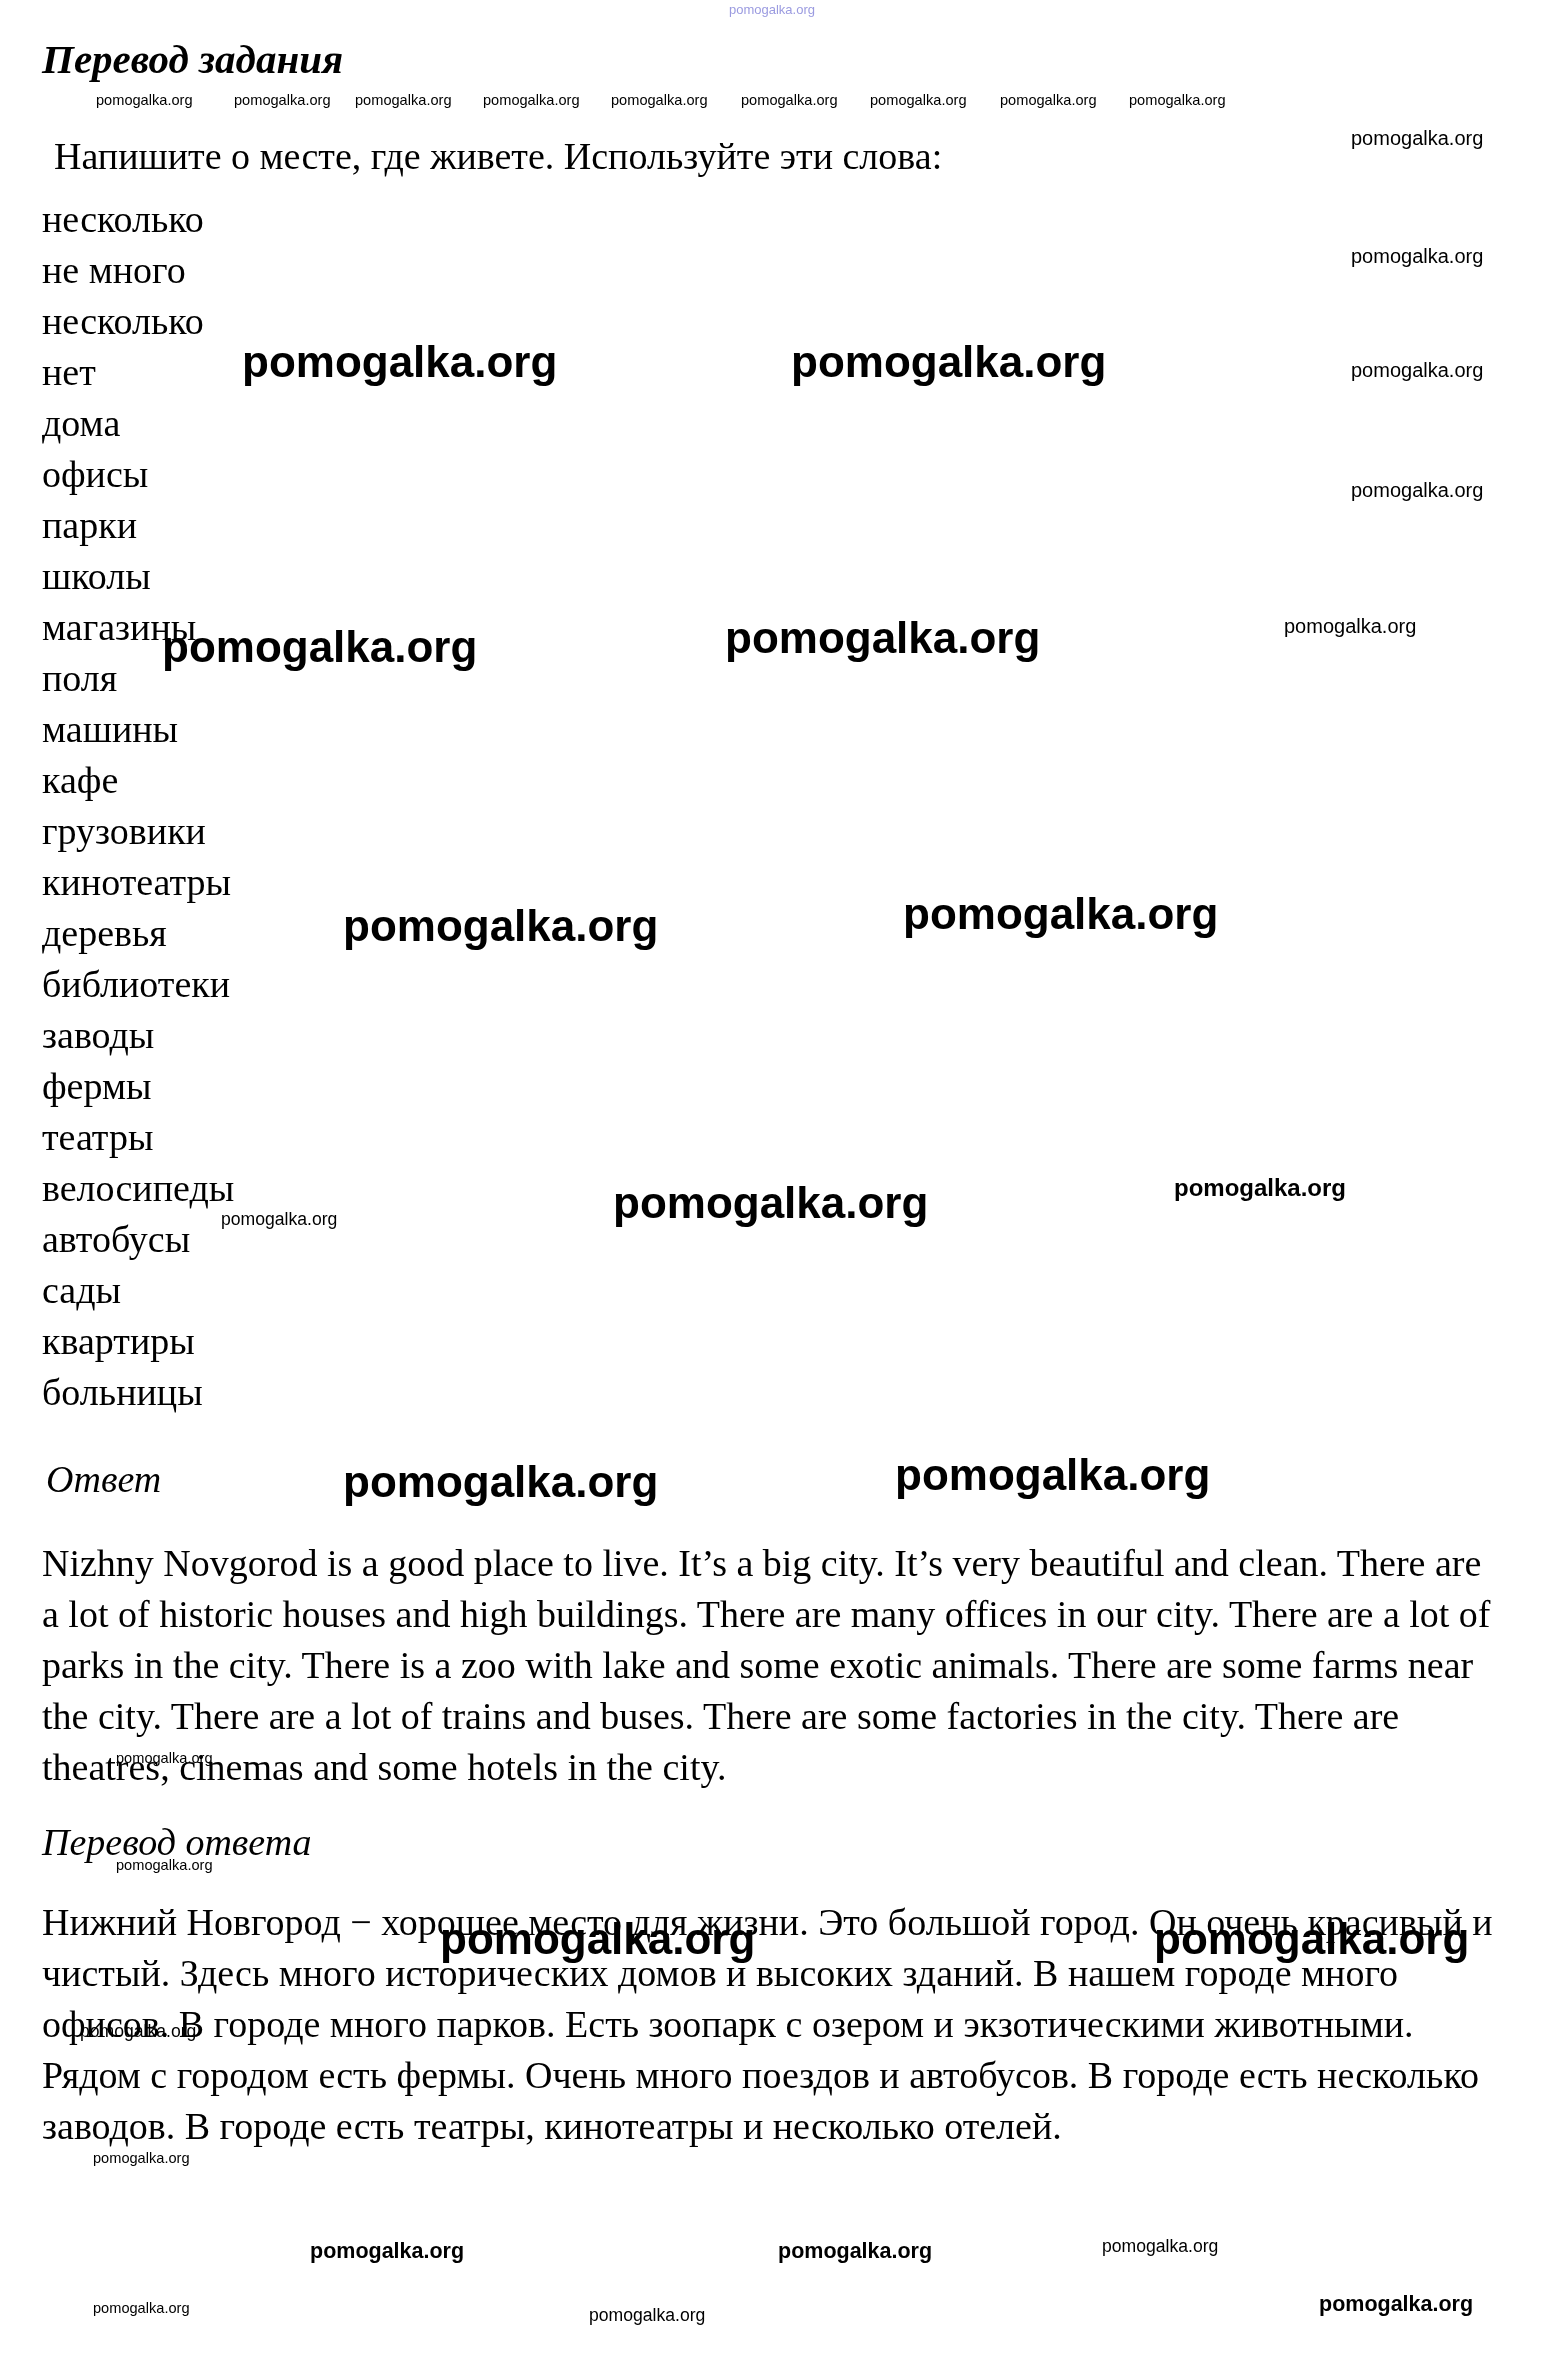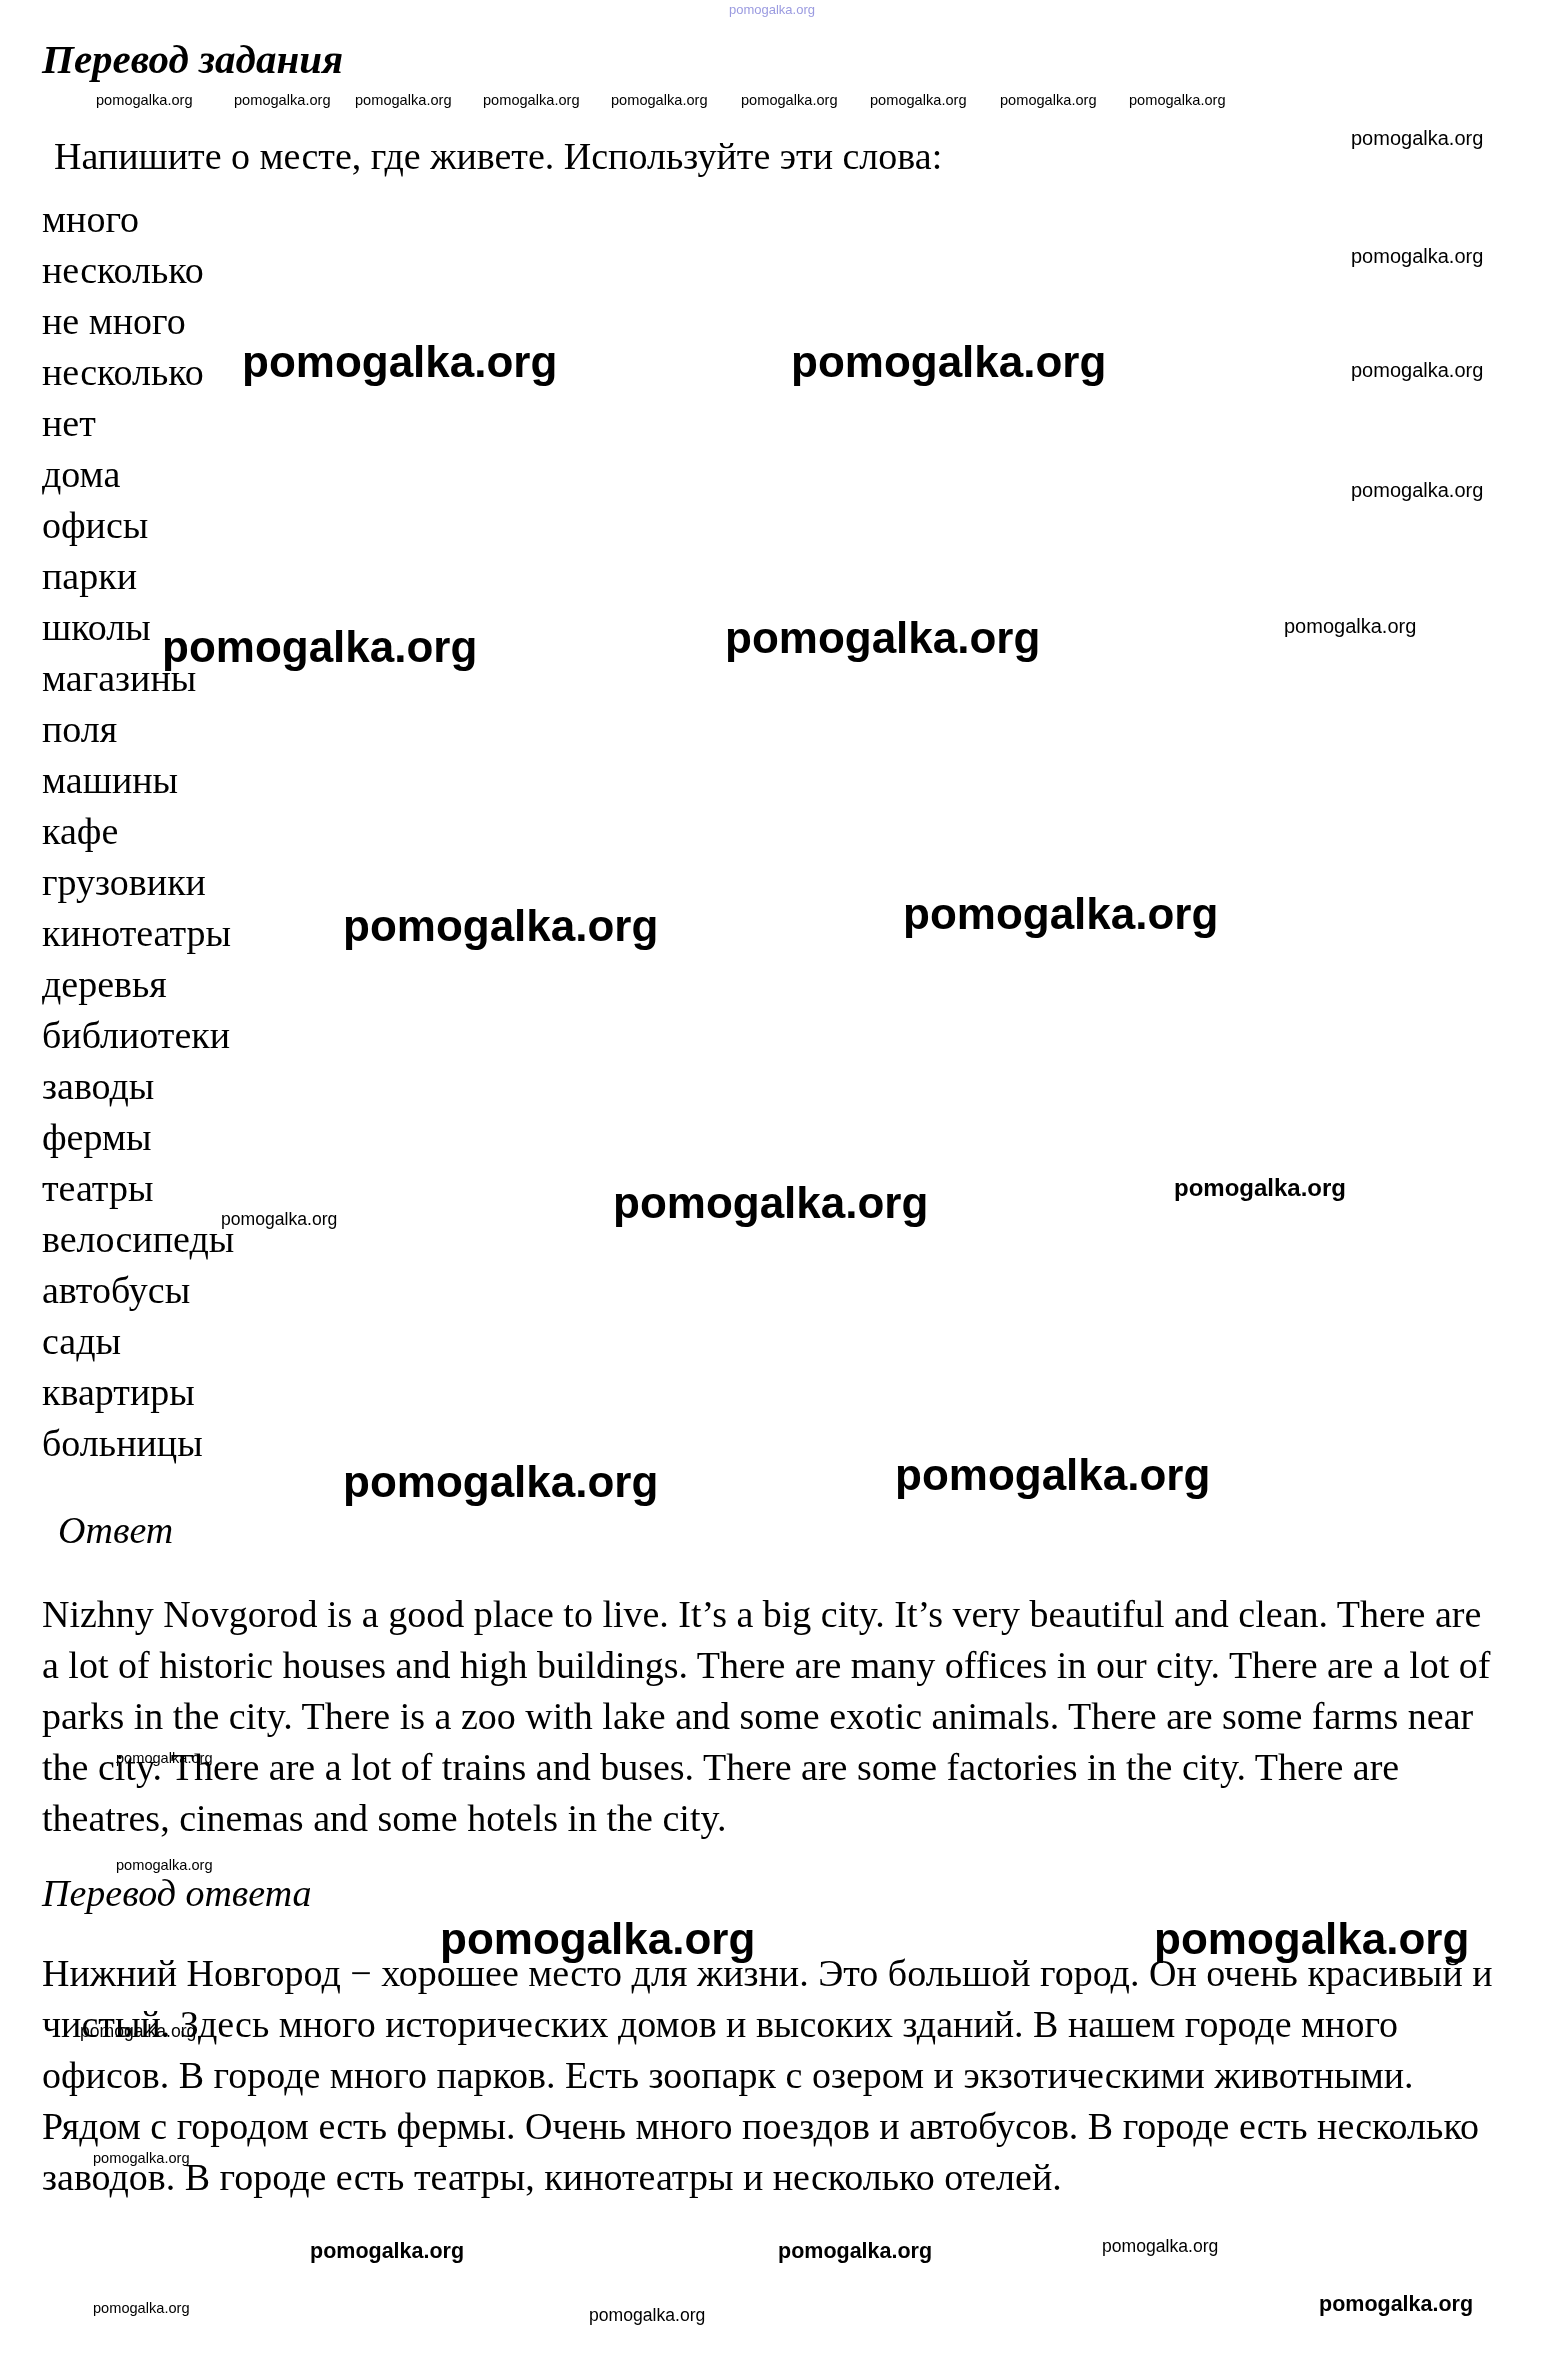--- a/index.html
+++ b/index.html
@@ -34,21 +34,21 @@
   .word-list { margin: 0; padding: 0; list-style: none; }
   .word-item {
     font-size: 38px;
     line-height: 51px;
   }
   .section-heading {
     font-size: 38px;
     font-style: italic;
     font-weight: normal;
     line-height: 48px;
-    margin: 37px 0 35px 16px;
+    margin: 37px 0 35px 4px;
   }
   .section-heading.tight { margin: 24.5px 0 31px 0; }
   .para {
     font-size: 38px;
     line-height: 51px;
     margin: 0;
   }
   
   .wm {
     position: absolute;
@@ -68,21 +68,20 @@
 <body>
 
 <div class="page">
 
   <div class="doc">
     <h1 class="doc-title">Перевод задания</h1>
 
     <p class="intro">Напишите о месте, где живете. Используйте эти слова:</p>
 
     <div class="word-list">
-      <div class="word-item">много</div>
       <div class="word-item">несколько</div>
       <div class="word-item">не много</div>
       <div class="word-item">несколько</div>
       <div class="word-item">нет</div>
       <div class="word-item">дома</div>
       <div class="word-item">офисы</div>
       <div class="word-item">парки</div>
       <div class="word-item">школы</div>
       <div class="word-item">магазины</div>
       <div class="word-item">поля</div>

